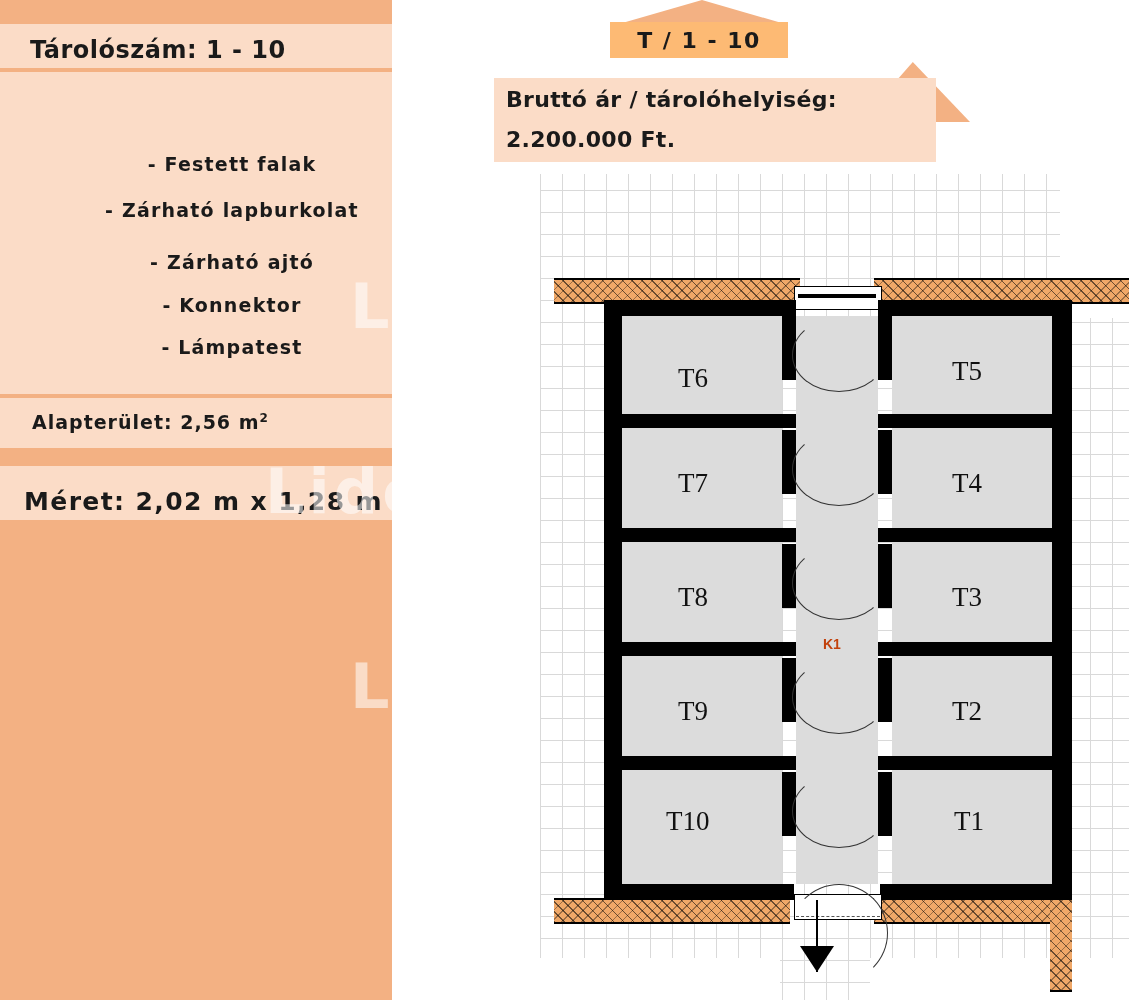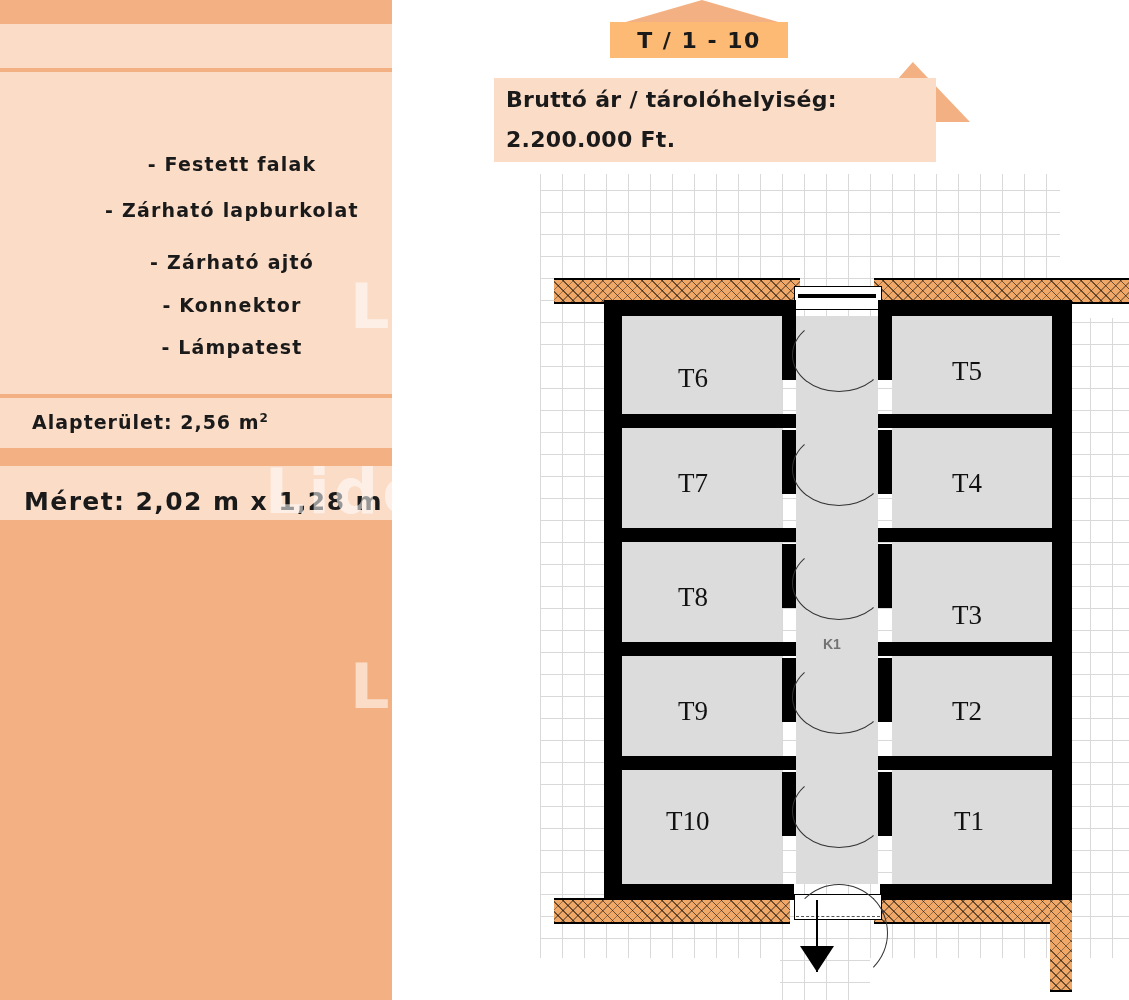--- a/index.html
+++ b/index.html
@@ -185,21 +185,21 @@
     font-family: "Liberation Serif", serif;
     font-size: 27px;
     color: #111;
     white-space: nowrap;
   }
   .k-label {
     position: absolute;
     font-family: "Liberation Sans", sans-serif;
     font-size: 14px;
     font-weight: bold;
-    color: #737373;
+    color: #c2410c;
   }
   .door-arc {
     position: absolute;
     border: 1.4px solid #333;
     border-radius: 50%;
     border-right-color: transparent;
     border-top-color: transparent;
   }
   .win-frame {
     position: absolute;
@@ -224,20 +224,21 @@
 </style>
 </head>
 <body>
 
 <div class="left-panel">
   <div class="panel-band band-title"></div>
   <div class="panel-band band-list"></div>
   <div class="panel-band band-area"></div>
   <div class="panel-band band-size"></div>
 
+  <div class="txt t-storage-no">Tárolószám: 1 - 10</div>
 
   <div class="txt t-item i1">- Festett falak</div>
   <div class="txt t-item i2">- Zárható lapburkolat</div>
   <div class="txt t-item i3">- Zárható ajtó</div>
   <div class="txt t-item i4">- Konnektor</div>
   <div class="txt t-item i5">- Lámpatest</div>
 
   <div class="txt t-area"><span>Alapterület: 2,56 m</span><sup>2</sup></div>
   <div class="txt t-size">Méret: 2,02 m x 1,28 m</div>
 </div>
@@ -312,21 +313,21 @@
   <div class="room" style="left:352px; top:488px; width:160px; height:100px;"></div>
   <div class="room" style="left:352px; top:602px; width:160px; height:114px;"></div>
 
   <div class="room" style="left:256px; top:148px; width:82px; height:568px;"></div>
 
   <div class="room-label" style="left:138px; top:195px;">T6</div>
   <div class="room-label" style="left:412px; top:188px;">T5</div>
   <div class="room-label" style="left:138px; top:300px;">T7</div>
   <div class="room-label" style="left:412px; top:300px;">T4</div>
   <div class="room-label" style="left:138px; top:414px;">T8</div>
-  <div class="room-label" style="left:412px; top:432px;text-align:center;">T3</div>
+  <div class="room-label" style="left:412px; top:414px;text-align:center;">T3</div>
   <div class="room-label" style="left:138px; top:528px;">T9</div>
   <div class="room-label" style="left:412px; top:528px;">T2</div>
   <div class="room-label" style="left:126px; top:638px;">T10</div>
   <div class="room-label" style="left:414px; top:638px;">T1</div>
   <div class="k-label" style="left:283px; top:468px;">K1</div>
 
   <div class="door-arc" style="left:252px; top:150px; width:92px; height:72px;"></div>
   <div class="door-arc" style="left:252px; top:264px; width:92px; height:72px;"></div>
   <div class="door-arc" style="left:252px; top:378px; width:92px; height:72px;"></div>
   <div class="door-arc" style="left:252px; top:492px; width:92px; height:72px;"></div>

